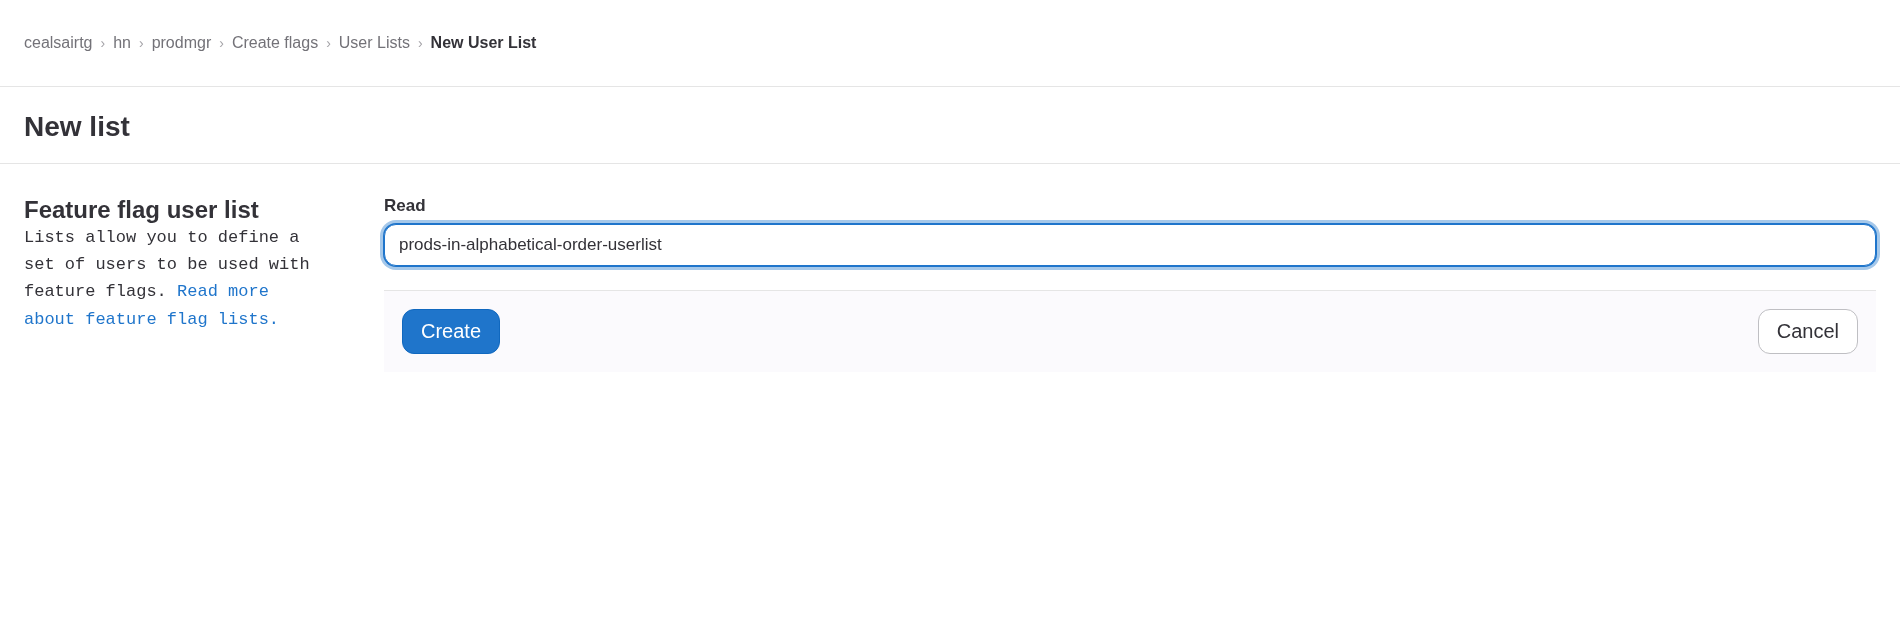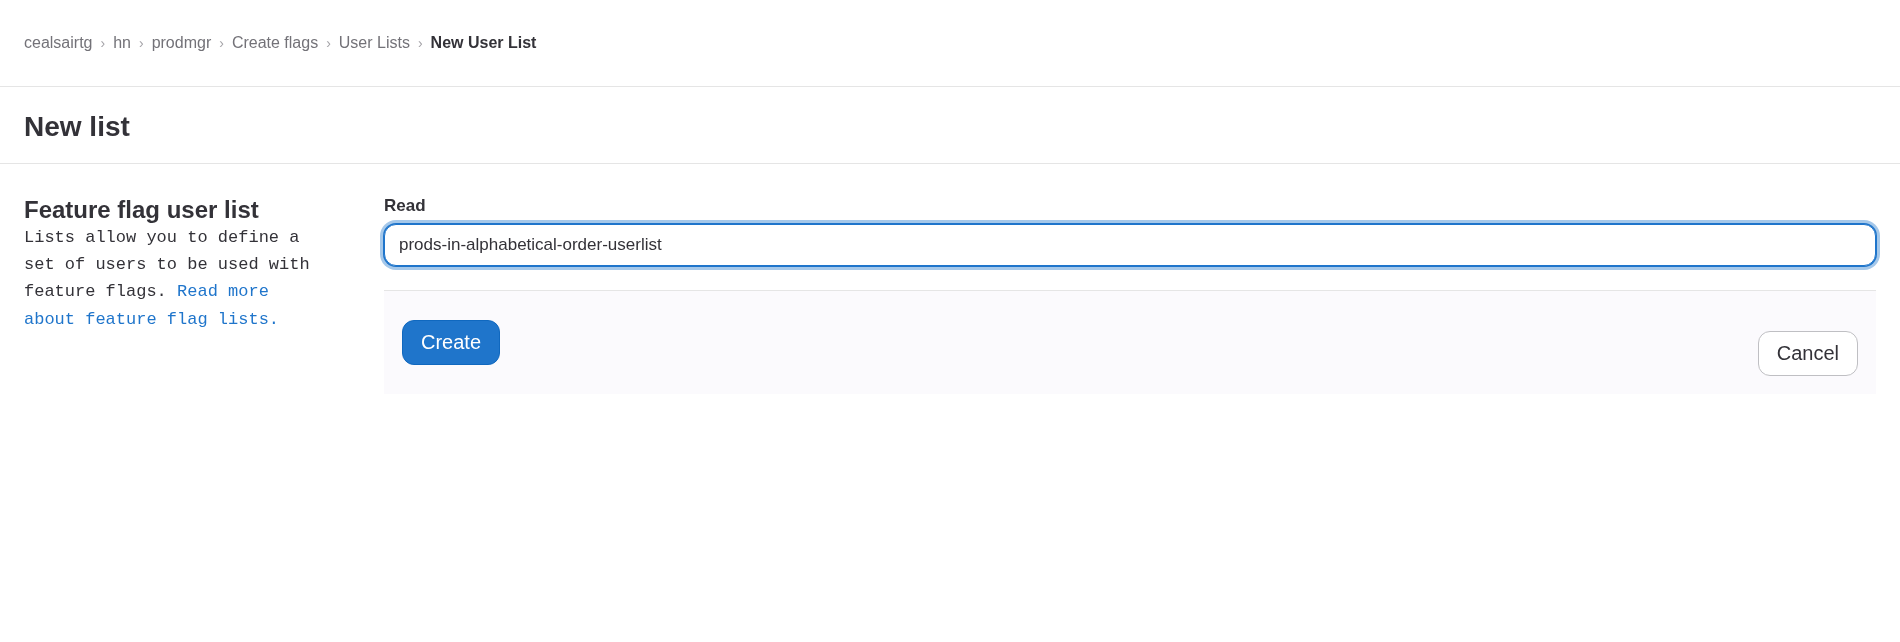--- a/index.html
+++ b/index.html
@@ -113,21 +113,20 @@
     }
     .btn-primary {
       background: #1f75cb;
       color: #ffffff;
       border-color: #1068bf;
     }
     .btn-default {
       background: #ffffff;
       color: #333238;
       border: 1px solid #bfbfc3;
-      margin-top: 22px;
     }
   </style>
 </head>
 <body>
 
 <nav class="breadcrumb">
   <a class="breadcrumb-link">cealsairtg</a>
   <span class="breadcrumb-separator">›</span>
   <a class="breadcrumb-link">hn</a>
   <span class="breadcrumb-separator">›</span>

